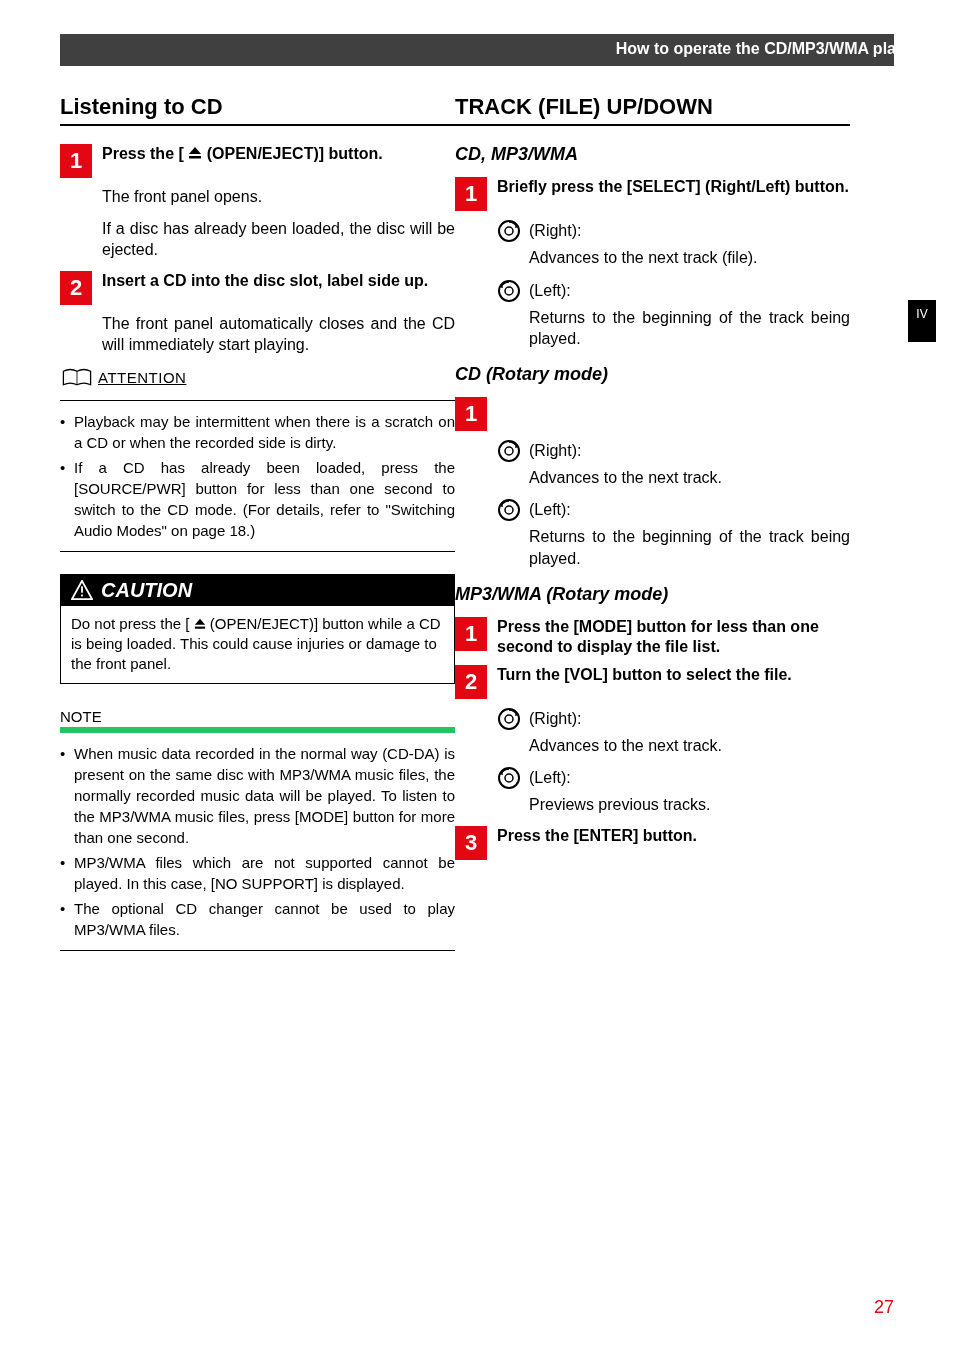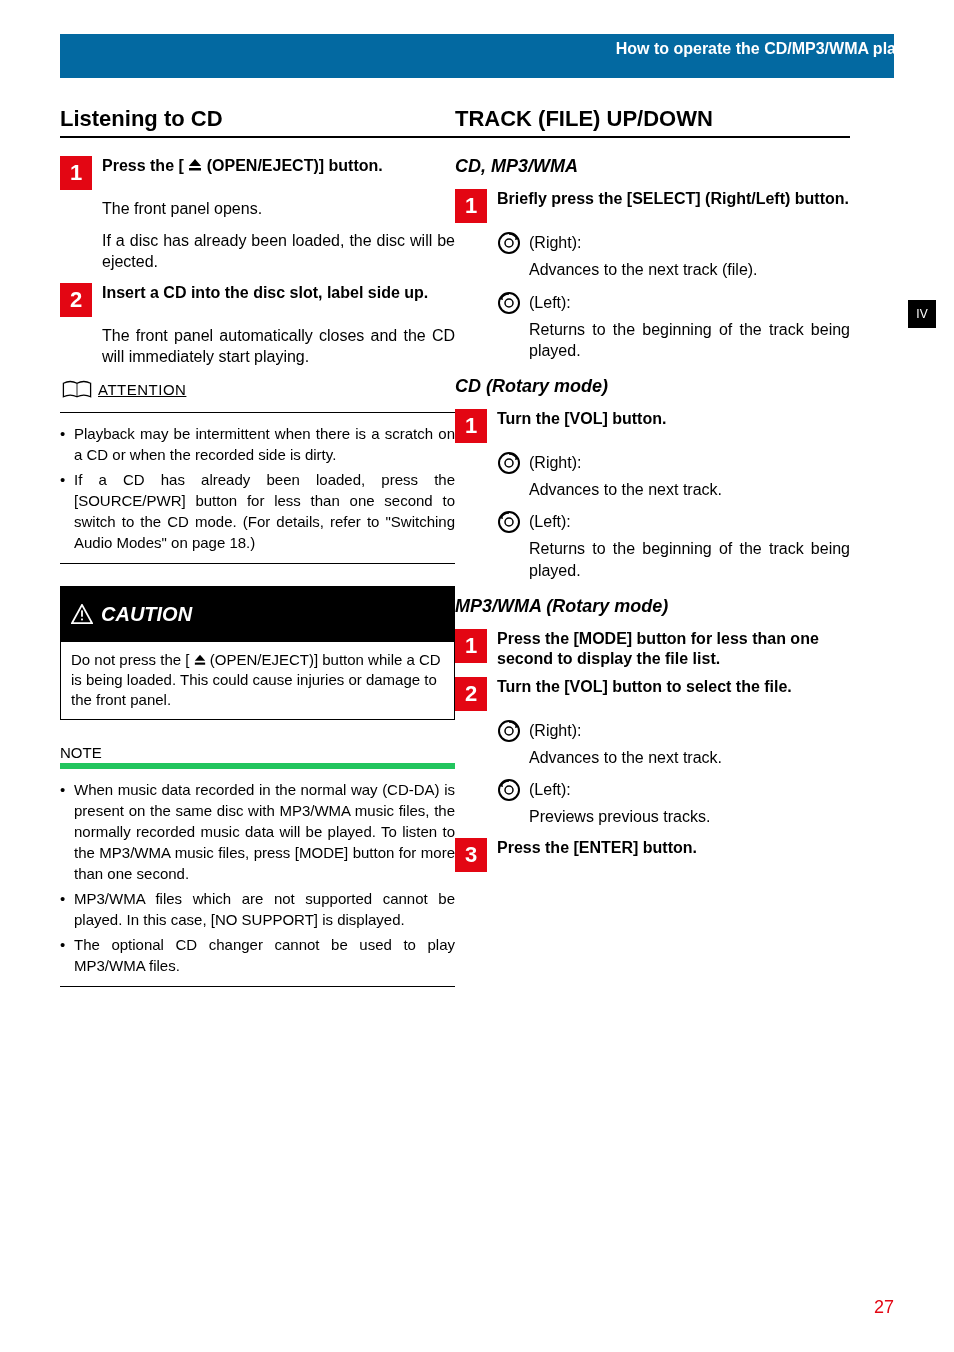--- a/index.html
+++ b/index.html
@@ -1,39 +1,39 @@
 <!DOCTYPE html>
 <html><head>
 <meta charset="utf-8">
 <style>
   * { box-sizing: border-box; margin: 0; padding: 0; }
   html, body { width: 954px; height: 1352px; background: #fff; font-family: Arial, Helvetica, sans-serif; color: #000; }
   .page { position: relative; width: 954px; height: 1352px; padding: 34px 60px 40px 60px; }
-  .topbar { background: #0369a1; height: 44px; margin-bottom: 28px; }
+  .topbar { background: #404040; height: 32px; margin-bottom: 28px; }
   .topbar-inner { color: #fff; font-weight: bold; font-size: 16px; text-align: right; padding: 6px 10px 0 0; width: 870px; margin: 0 auto; }
-  .side-tab { position: absolute; right: 18px; top: 300px; background: #000; color: #fff; width: 28px; height: 28px; text-align: center; line-height: 28px; font-size: 12px; }
+  .side-tab { position: absolute; right: 18px; top: 300px; background: #000; color: #fff; width: 28px; height: 42px; text-align: center; line-height: 28px; font-size: 12px; }
   .cols { display: flex; }
   .col { width: 395px; }
   h2.section { font-size: 22px; font-weight: bold; border-bottom: 2px solid #000; padding-bottom: 4px; margin-bottom: 18px; }
   h3.sub { font-size: 18px; font-style: italic; font-weight: bold; margin: 14px 0 12px 0; }
   .step { display: flex; align-items: flex-start; margin-bottom: 8px; }
   .stepnum { background: #e30613; color: #fff; font-weight: bold; font-size: 22px; width: 32px; height: 34px; text-align: center; line-height: 34px; flex: 0 0 32px; margin-right: 10px; }
   .steptxt { font-weight: bold; font-size: 16px; flex: 1; line-height: 1.25; }
   .body { font-size: 16px; line-height: 1.35; margin: 6px 0 10px 42px; text-align: justify; }
   .body-narrow { font-size: 16px; line-height: 1.35; margin: 4px 0 10px 74px; text-align: justify; }
   .iconline { display: flex; align-items: center; margin: 6px 0 2px 42px; font-size: 16px; }
   .knob-icon { width: 24px; height: 24px; margin-right: 8px; display: inline-block; }
   .attention-hd { display: flex; align-items: center; border-bottom: 1px solid #000; margin-top: 2px; margin-bottom: 10px; padding-bottom: 10px; text-align: center; }
   .attention-hd .book { width: 34px; height: 24px; margin-right: 4px; }
   .attention-hd .label { font-size: 15px; text-decoration: underline; letter-spacing: 0.5px; }
   ul.bullets { list-style: none; margin: 0 0 10px 0; }
   ul.bullets li { font-size: 15px; line-height: 1.4; text-align: justify; padding-left: 14px; position: relative; margin-bottom: 4px; }
   ul.bullets li::before { content: "•"; position: absolute; left: 0; top: 0; }
   .caution-box { border: 1px solid #000; margin-top: 22px; }
-  .caution-hd { background: #000; color: #fff; font-weight: bold; font-style: italic; font-size: 20px; padding: 16px 10px; display: flex; align-items: center; }
+  .caution-hd { background: #000; color: #fff; font-weight: bold; font-style: italic; font-size: 20px; padding: 4px 10px; display: flex; align-items: center; }
   .caution-hd .tri { width: 22px; height: 20px; margin-right: 8px; }
   .caution-body { font-size: 15px; line-height: 1.35; padding: 8px 10px; }
   .note-hd { font-size: 15px; border-bottom: 6px solid #22c55e; margin-top: 24px; margin-bottom: 10px; padding-bottom: 2px; }
   .bottom-rule-l { border-top: 1px solid #000; margin-top: 10px; }
   .pagenum { position: absolute; right: 60px; bottom: 34px; color: #e30613; font-size: 18px; }
   .eject { display: inline-block; vertical-align: -1px; }
 </style>
 </head>
 <body>
 
@@ -130,21 +130,20 @@
             <path d="M12 3 A9 9 0 0 0 4 8" fill="none" stroke="#000" stroke-width="1.5"></path>
             <polygon points="5,5 2,8 6,9" fill="#000"></polygon>
           </svg>
         <span> (Left):</span>
       </div>
       <div class="body-narrow">Returns to the beginning of the track being played.</div>
 
       <h3 class="sub">CD (Rotary mode)</h3>
       <div class="step">
         <div class="stepnum">1</div>
-        <div class="steptxt">Turn the [VOL] button.</div>
       </div>
       <div class="iconline">
         <svg class="knob-icon" viewBox="0 0 24 24">
             <circle cx="12" cy="12" r="10" fill="none" stroke="#000" stroke-width="2"></circle>
             <circle cx="12" cy="12" r="4" fill="none" stroke="#000" stroke-width="1.5"></circle>
             <path d="M12 3 A9 9 0 0 1 20 8" fill="none" stroke="#000" stroke-width="1.5"></path>
             <polygon points="19,5 22,8 18,9" fill="#000"></polygon>
           </svg>
         <span> (Right):</span>
       </div>

